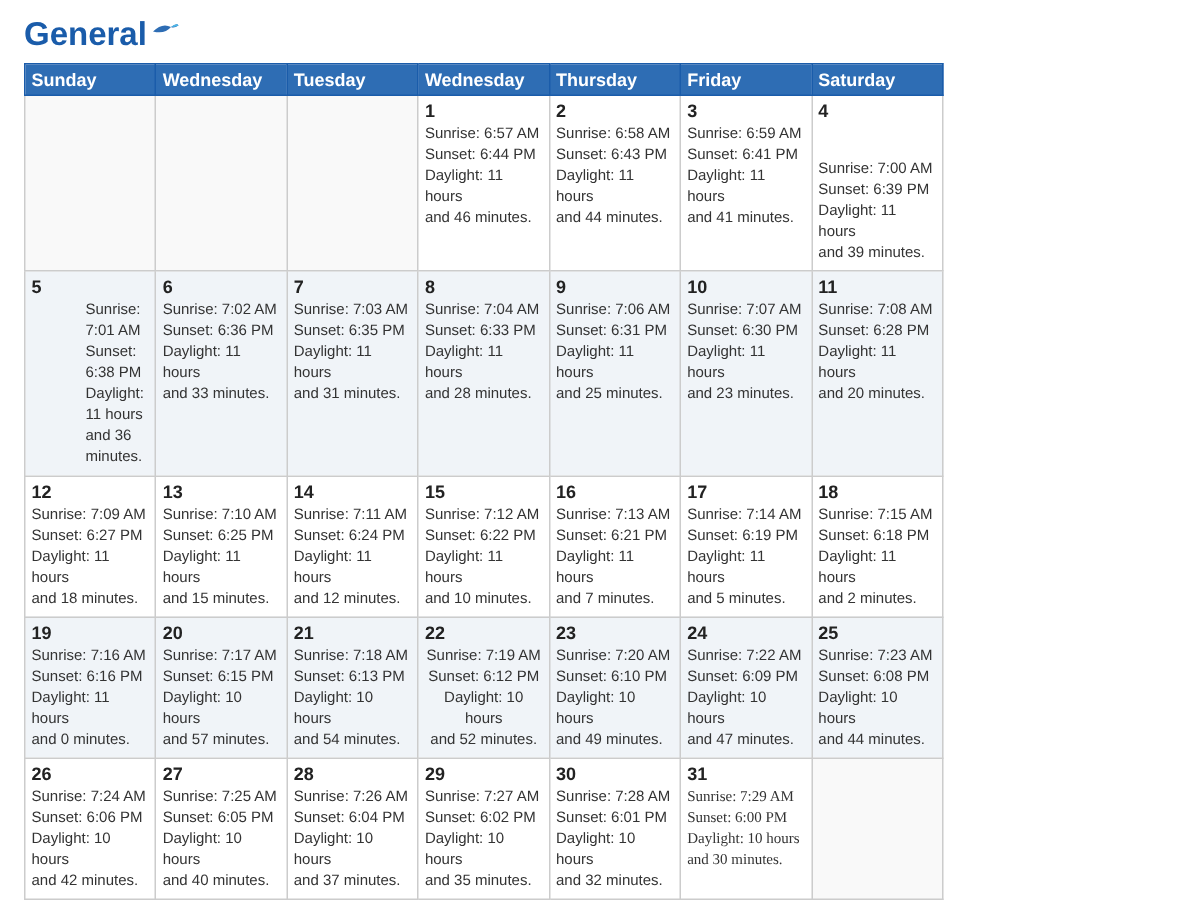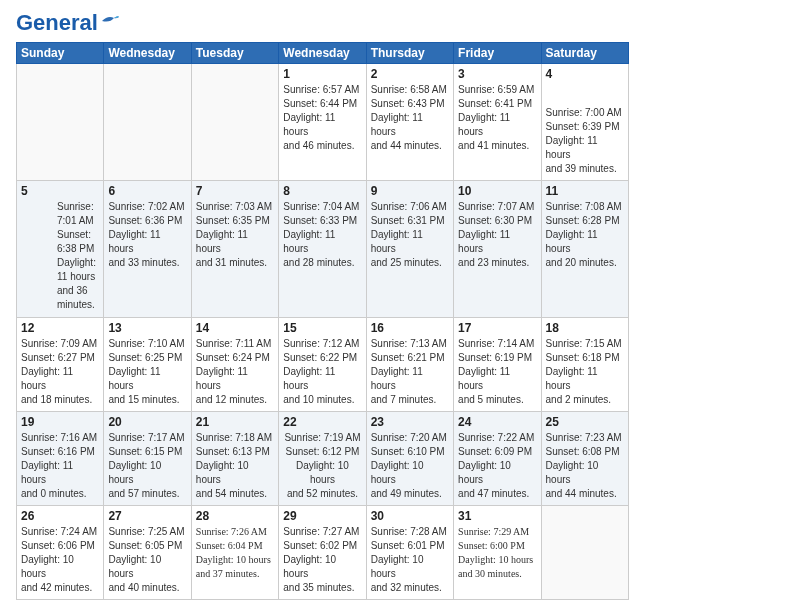--- a/index.html
+++ b/index.html
@@ -325,21 +325,21 @@
           </td>
           <td>
             <span class="day-num">27</span>
             <div class="day-info" style="white-space: pre-line;">Sunrise: 7:25 AM
 Sunset: 6:05 PM
 Daylight: 10 hours
 and 40 minutes.</div>
           </td>
           <td>
             <span class="day-num">28</span>
-            <div class="day-info" style="white-space: pre-line; font-family: Liberation Serif, serif;">Sunrise: 7:26 AM
+            <div class="day-info" style="white-space: pre-line;">Sunrise: 7:26 AM
 Sunset: 6:04 PM
 Daylight: 10 hours
 and 37 minutes.</div>
           </td>
           <td>
             <span class="day-num">29</span>
             <div class="day-info" style="white-space: pre-line;">Sunrise: 7:27 AM
 Sunset: 6:02 PM
 Daylight: 10 hours
 and 35 minutes.</div>

